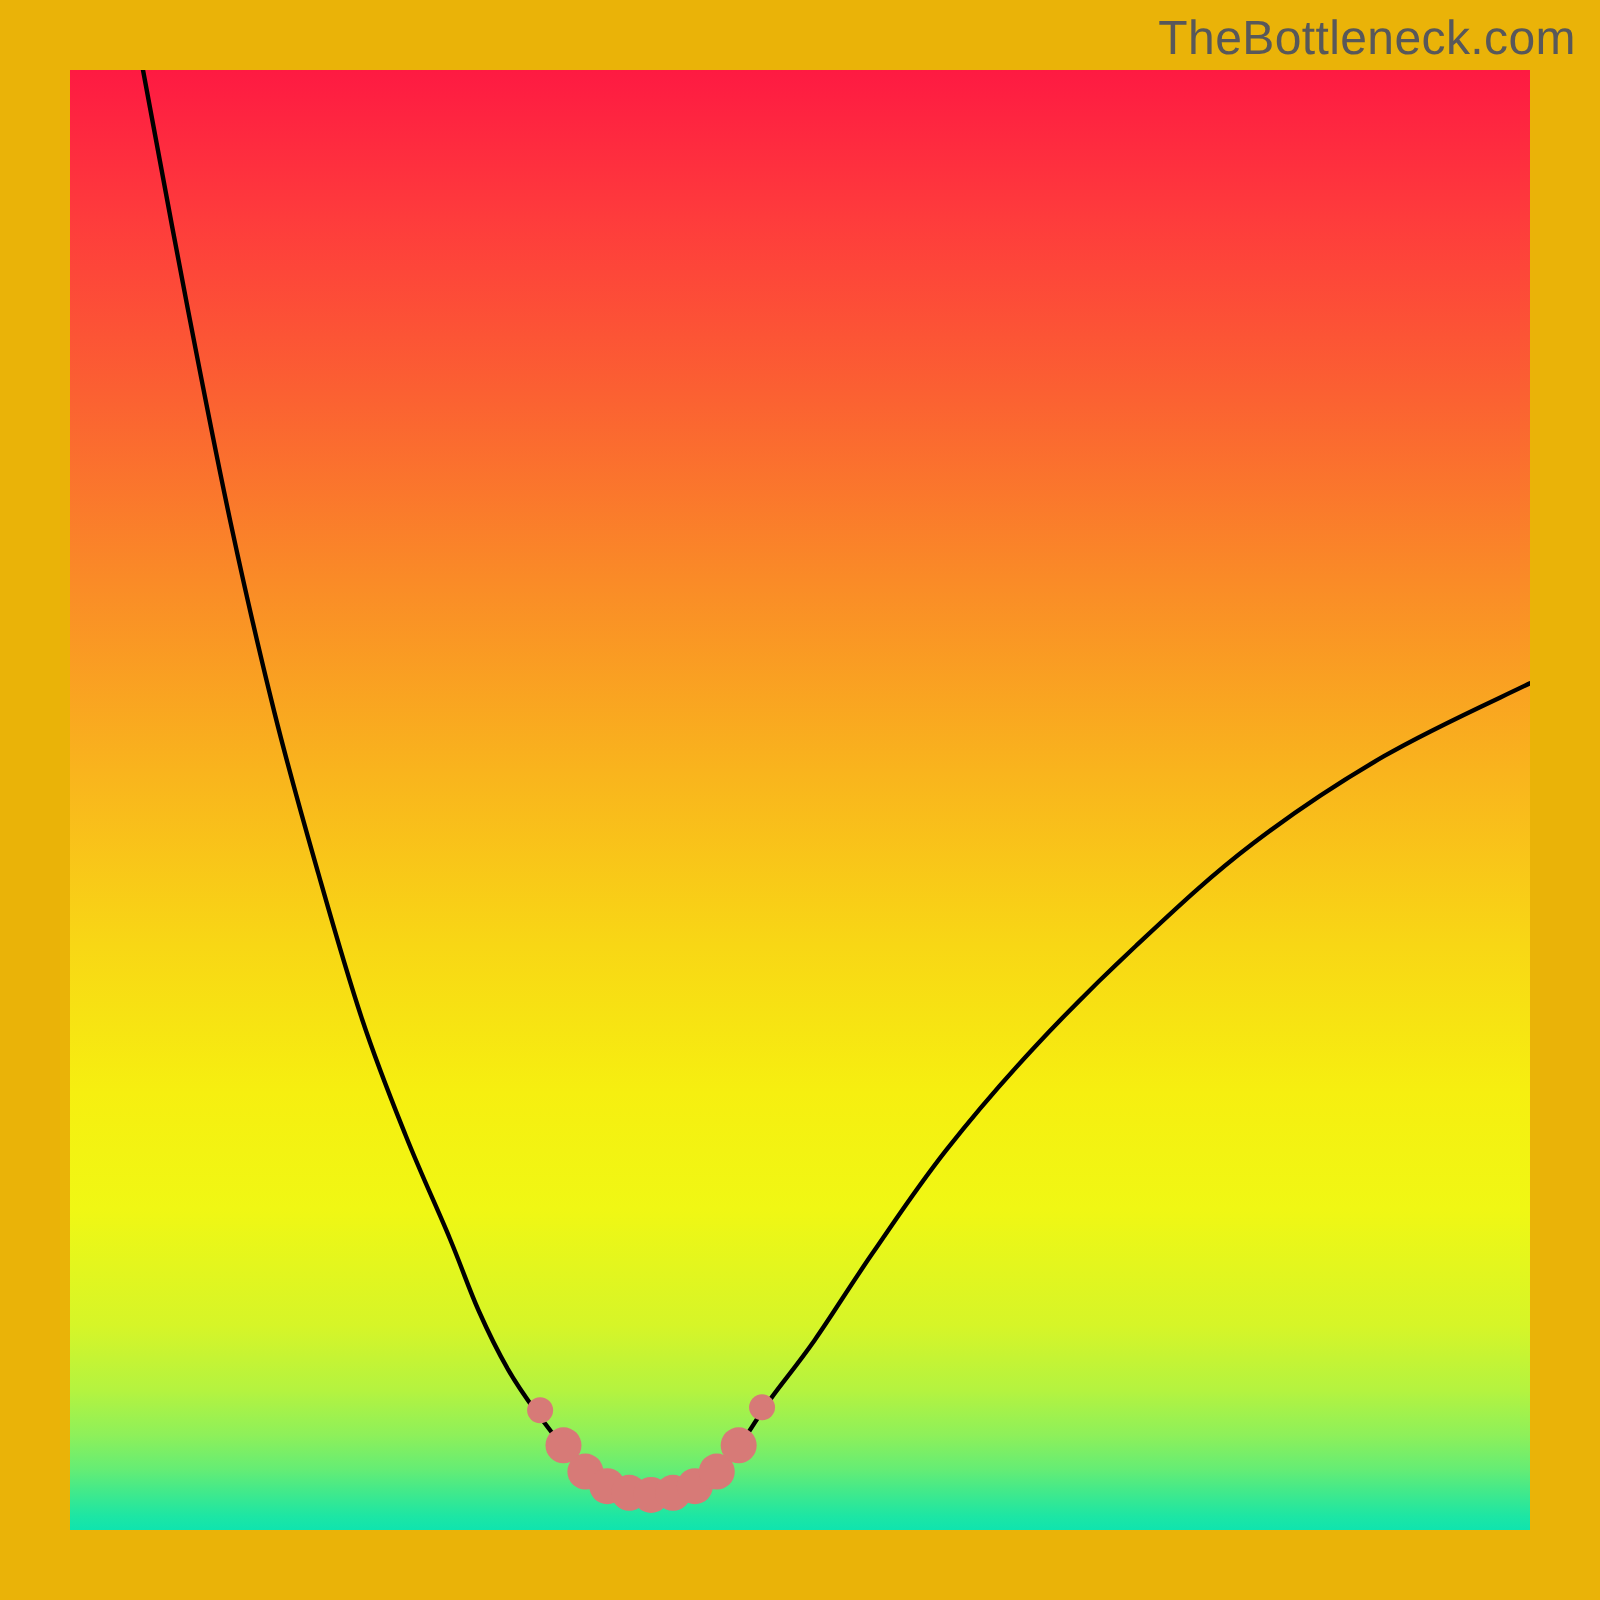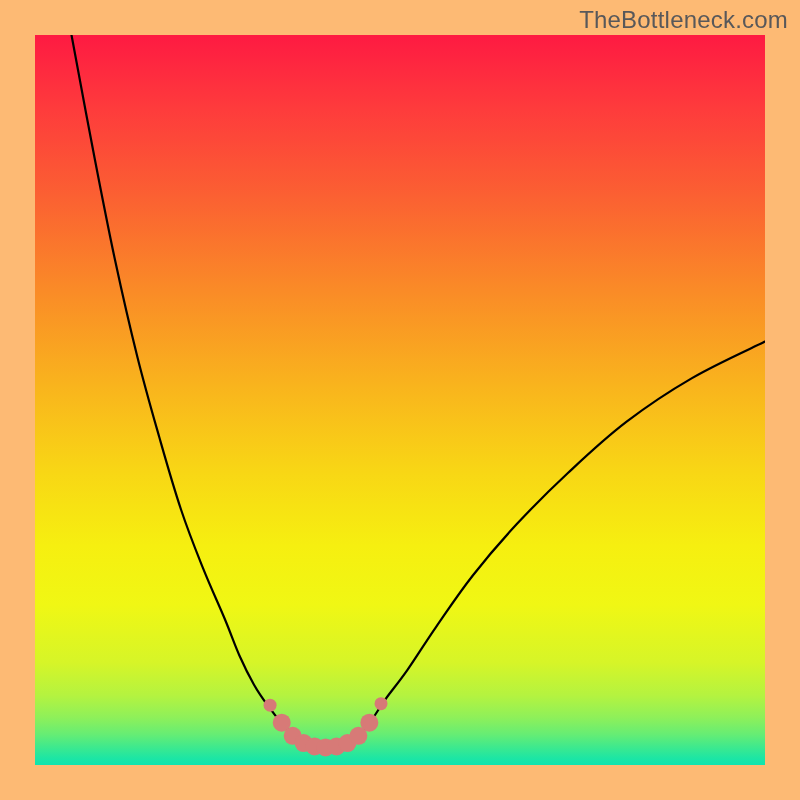--- a/index.html
+++ b/index.html
@@ -10,21 +10,21 @@
     overflow: hidden;
     background: #000;
     font-family: Arial, Helvetica, sans-serif;
   }
   .frame {
     position: absolute;
     left: 0;
     top: 0;
     width: 800px;
     height: 800px;
-    background: #fdba74;
+    background: #eab308;
   }
   .plot {
     position: absolute;
     left: 35px;
     top: 35px;
     width: 730px;
     height: 730px;
     overflow: hidden;
   }
   .gradient {

